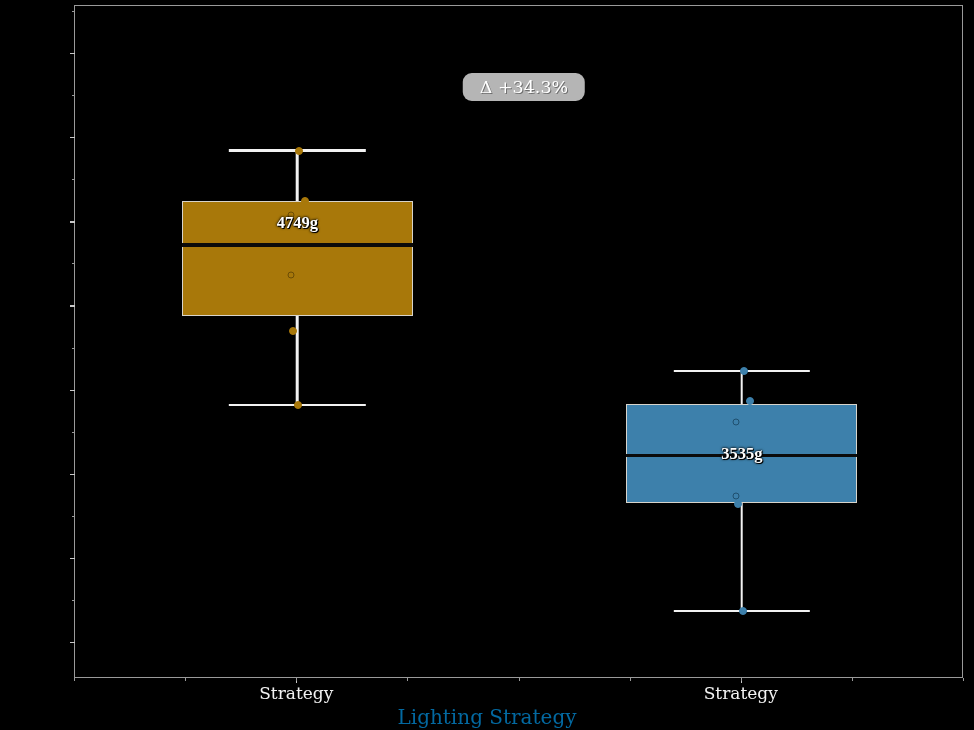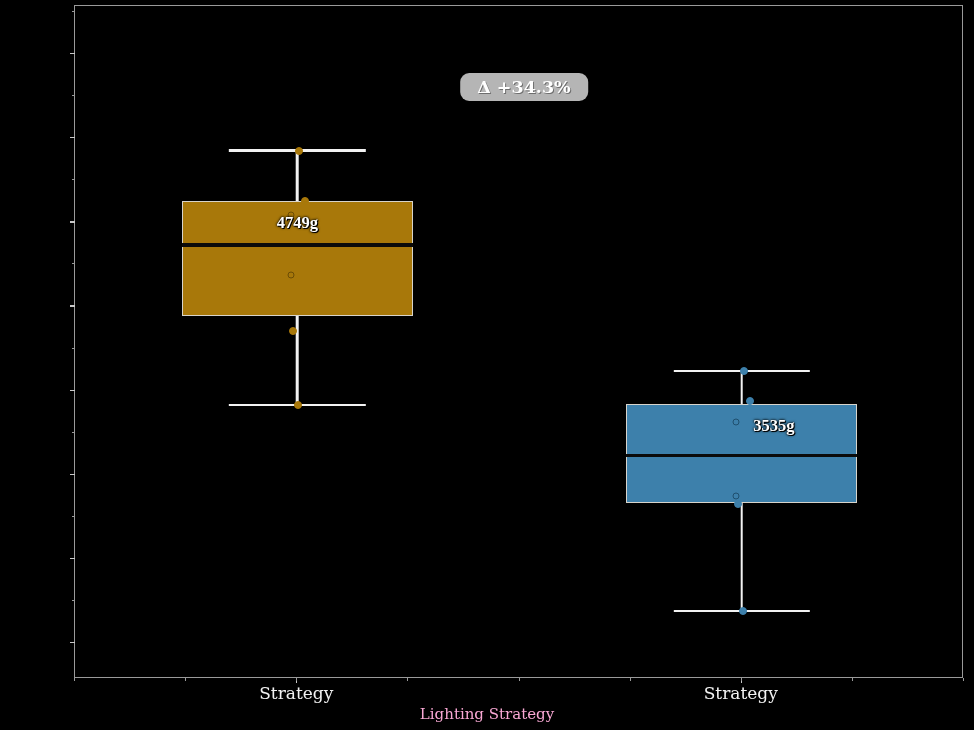--- a/index.html
+++ b/index.html
@@ -16,39 +16,39 @@
 
   #ylabel{position:absolute;left:4px;top:50%;transform:translateY(-50%) rotate(-90deg);
         transform-origin:center;color:#f2f2f2;font-size:17.5px;white-space:nowrap;}
 
   
   .xtick-label{position:absolute;top:683px;transform:translateX(-50%);
         color:#f2f2f2;font-size:17px;white-space:nowrap;}
   .xtick-mark{position:absolute;top:678px;width:1.2px;height:5px;background:#c9c9c9;}
   .xtick-minor{position:absolute;top:678px;width:1px;height:3px;background:#9a9a9a;}
   #xlabel{position:absolute;left:0;right:0;top:705px;text-align:center;
-        color:#f9a8d4;font-size:15px;}
+        color:#0369a1;font-size:20px;}
 
   
   .bp{position:absolute;top:0;left:0;width:100%;height:100%;font-family:Liberation Serif, serif;}
   .box{position:absolute;box-sizing:border-box;border:1.6px solid #d8d4cb;}
   .median{position:absolute;height:3.4px;background:#0b0b0b;}
   .whisker{position:absolute;width:2.6px;background:#f2f2f2;transform:translateX(-50%);}
   .cap{position:absolute;height:2.4px;background:#f2f2f2;transform:translateX(-50%);}
   .pt-fill{position:absolute;width:6px;height:6px;border-radius:50%;
         transform:translate(-50%,-50%);}
   .pt-open{position:absolute;width:7px;height:7px;border-radius:50%;
         background:transparent;box-sizing:border-box;transform:translate(-50%,-50%);}
   .boxlabel{position:absolute;transform:translate(-50%,-50%);
         color:#ffffff;font-size:16.5px;font-weight:bold;white-space:nowrap;
         text-shadow:0 0 3px #000,0 0 2px #000,1px 1px 0 #000;}
 
   
   #delta{position:absolute;transform:translate(-50%,-50%);
-        background:#b5b5b5;color:#ffffff;font-size:17.5px;font-weight:bold;
+        background:#b5b5b5;color:#ffffff;font-size:17.5px;font-weight:normal;
         padding:4px 17px;border-radius:9px;white-space:nowrap;
         text-shadow:1px 1px 0 #6e6e6e;}
 </style>
 </head>
 <body>
 
 <div id="fig">
 
   <div id="ylabel">Packable Weight (g)</div>
 
@@ -94,21 +94,21 @@
           <div class="cap" style="left: 666.75px; top: 363.902px; width: 136.373px;"></div>
           <div class="cap" style="left: 666.75px; top: 603.659px; width: 136.373px;"></div>
           <div class="box" style="left: 551.18px; top: 397.911px; width: 231.14px; height: 99.2675px; background: rgb(61, 128, 171); border-color: rgb(216, 212, 203);"></div>
           <div class="median" style="left: 551.18px; top: 447.527px; width: 231.14px; background: rgb(11, 11, 11);"></div>
           <div class="pt-fill" style="left: 668.75px; top: 365.103px; background: rgb(61, 128, 171); border: 1px solid rgb(61, 128, 171);"></div>
           <div class="pt-fill" style="left: 674.75px; top: 395.387px; background: rgb(61, 128, 171); border: 1px solid rgb(61, 128, 171);"></div>
           <div class="pt-fill" style="left: 662.75px; top: 498.02px; background: rgb(61, 128, 171); border: 1px solid rgb(61, 128, 171);"></div>
           <div class="pt-fill" style="left: 667.75px; top: 604.859px; background: rgb(61, 128, 171); border: 1px solid rgb(61, 128, 171);"></div>
           <div class="pt-open" style="left: 660.75px; top: 415.577px; border: 1.6px solid rgb(31, 79, 110);"></div>
           <div class="pt-open" style="left: 660.75px; top: 490.449px; border: 1.6px solid rgb(31, 79, 110);"></div>
-          <div class="boxlabel" style="left: 666.75px; top: 420px; margin-left: 32px;">3535g</div>
+          <div class="boxlabel" style="left: 666.75px; top: 448px;">3535g</div>
         </div>
       </div>
     <div id="anno-group">
         <div id="delta" style="left: 448.945px; top: 80.76px; background: rgb(181, 181, 181); color: rgb(255, 255, 255);">Δ +34.3%</div>
       </div>
   </div>
 
   <div id="xlabels-group">
       <div class="xtick-label" style="left: 296.25px;">Strategy</div>
       <div class="xtick-label" style="left: 740.75px;">Strategy</div>

